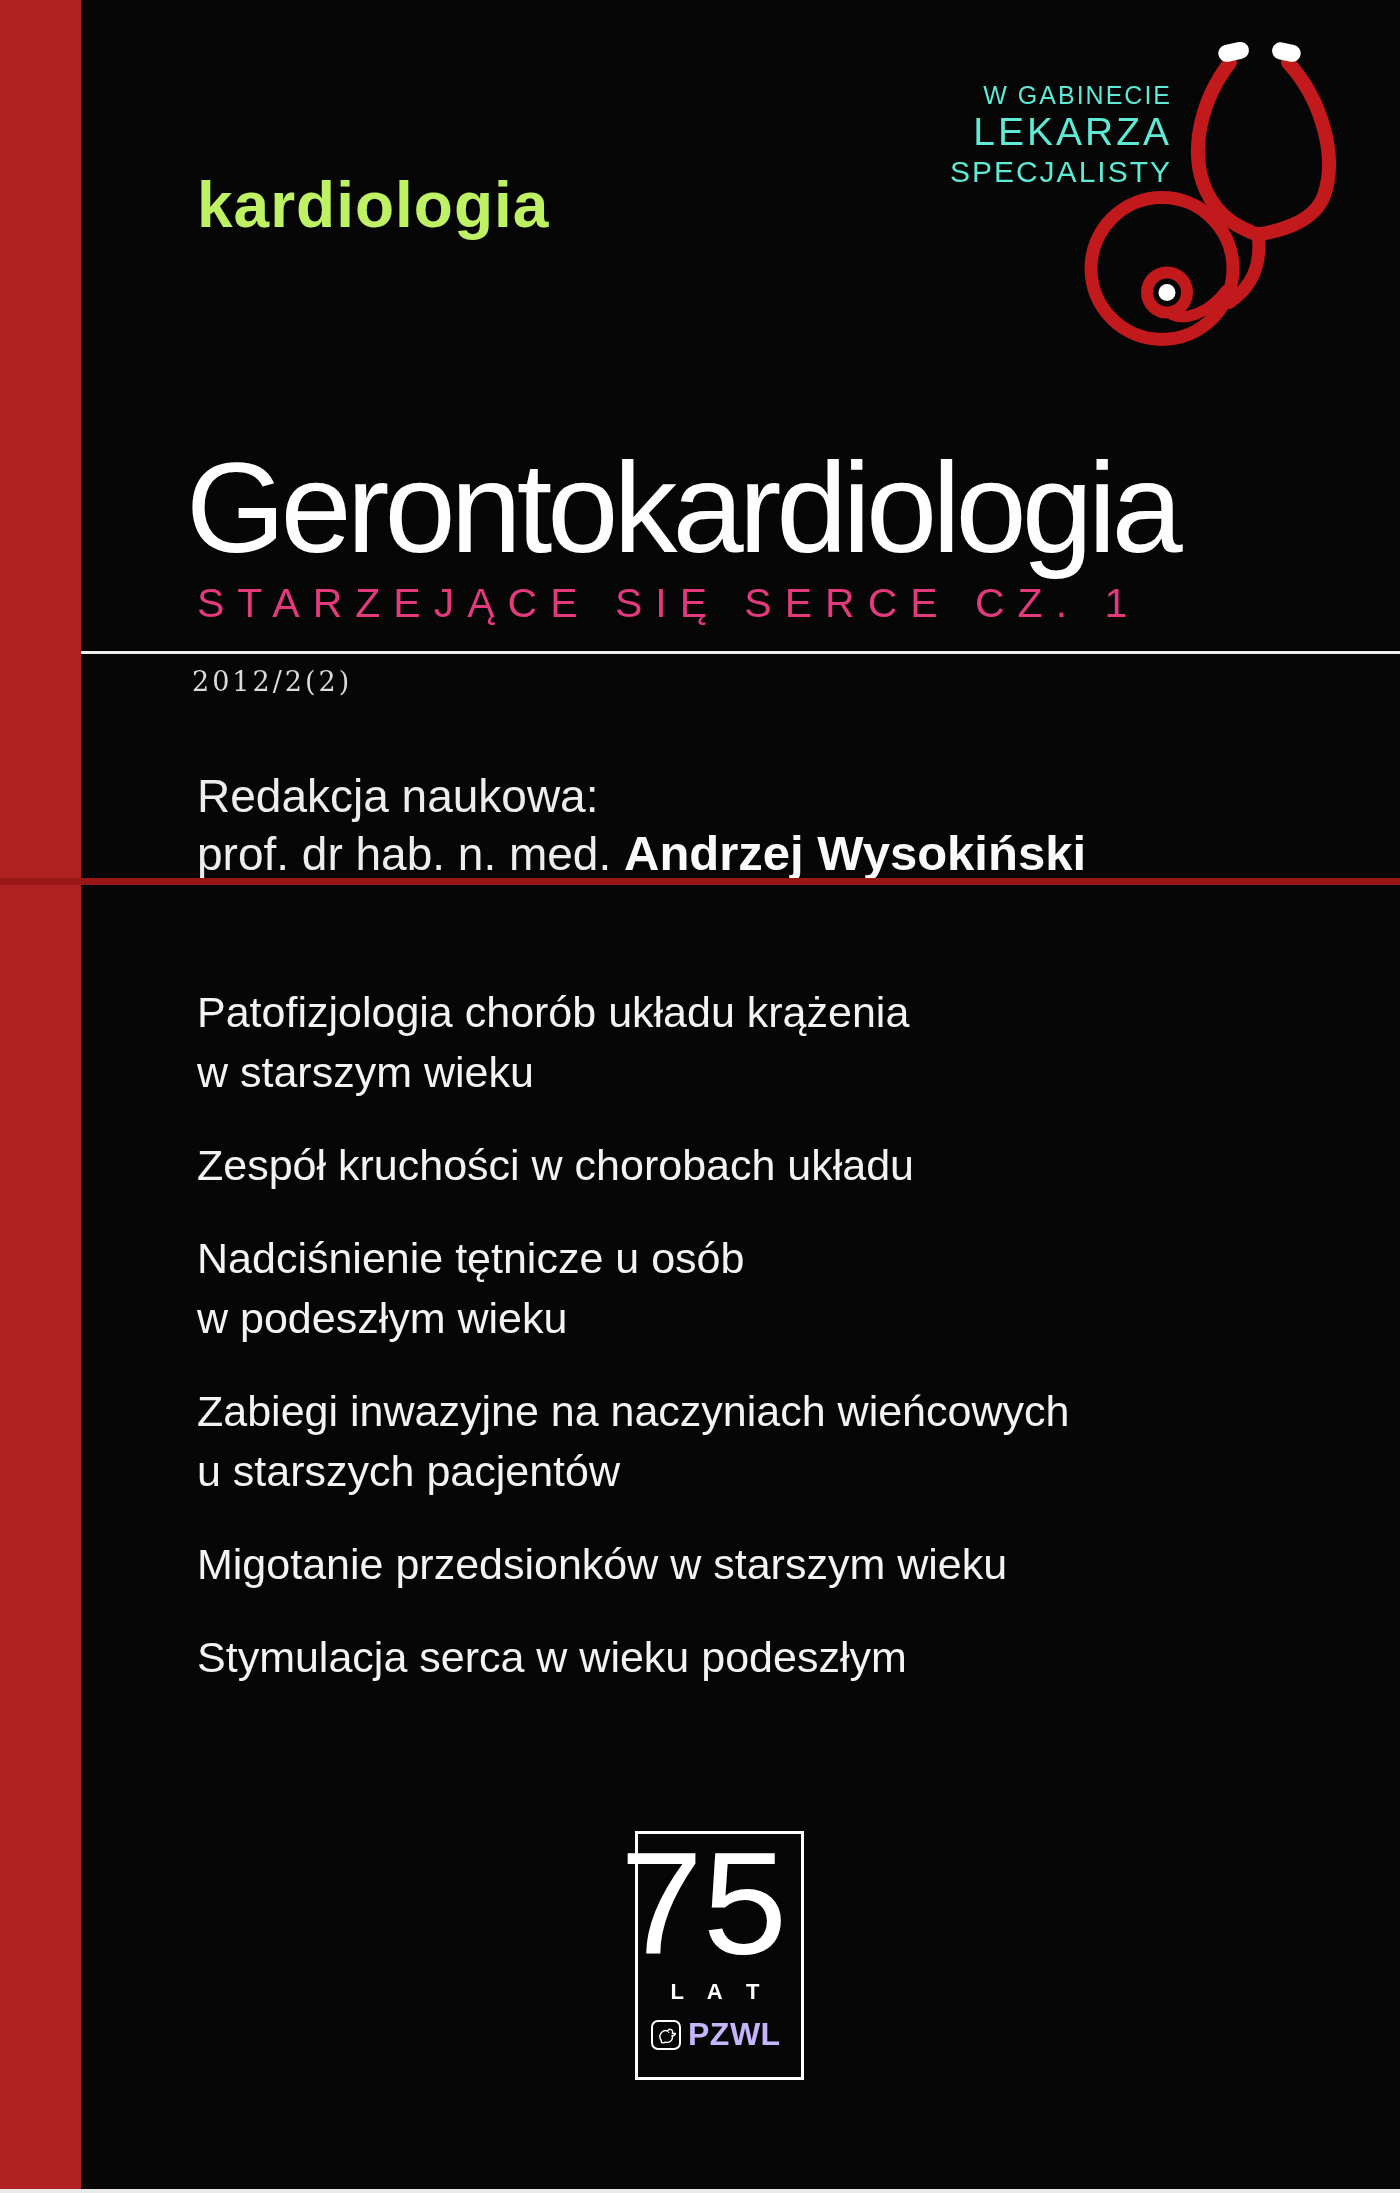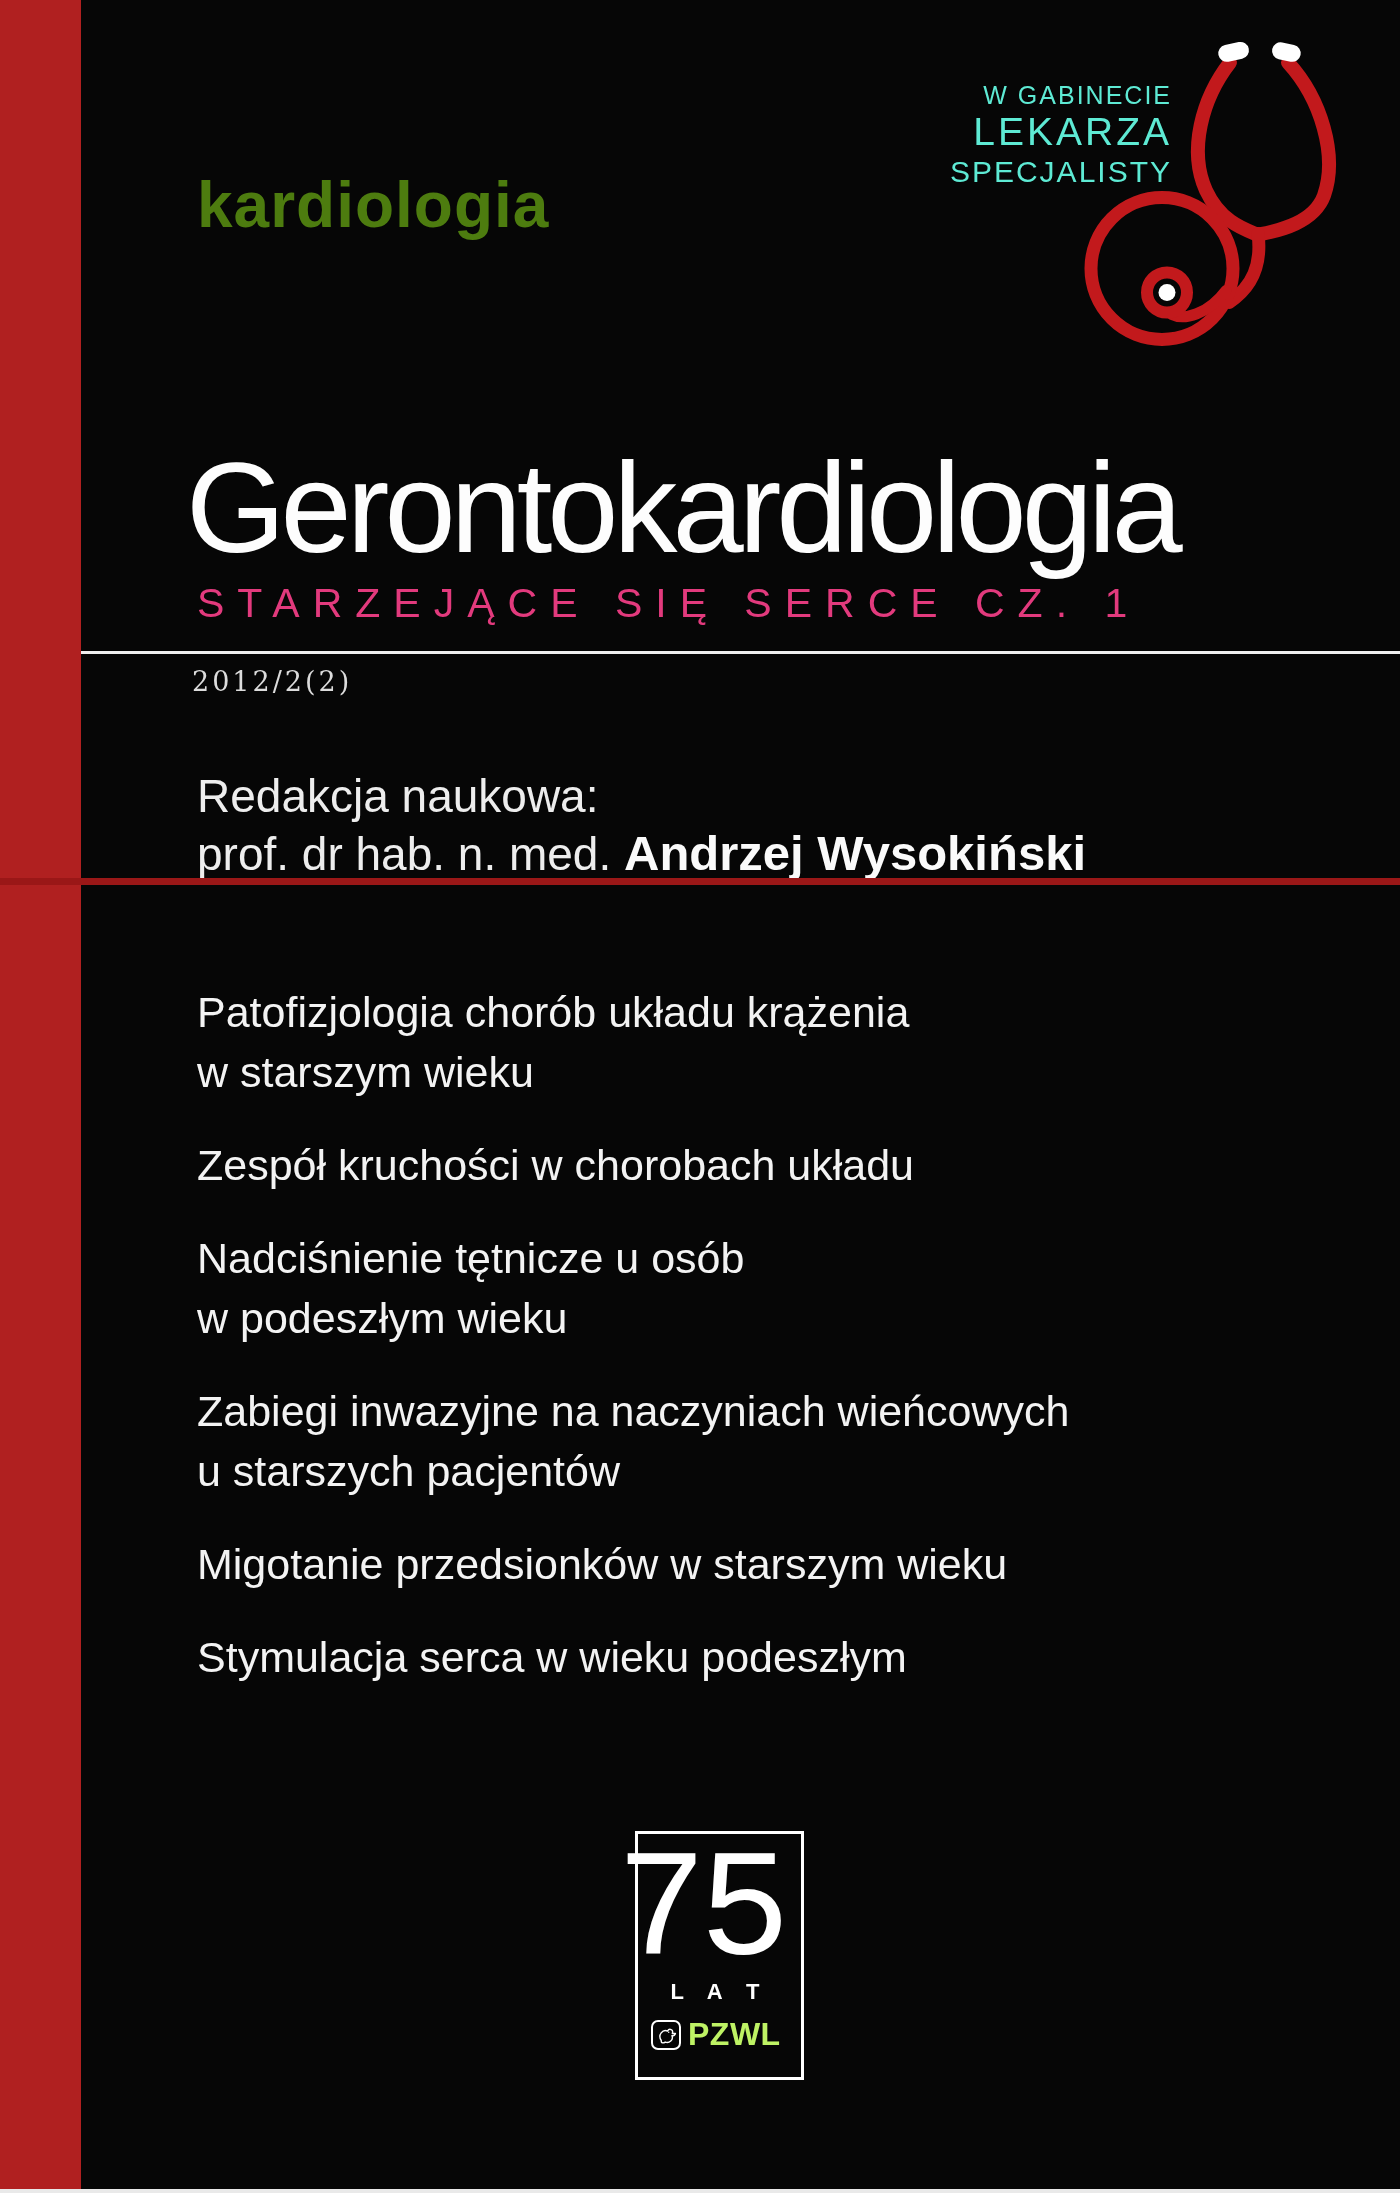--- a/index.html
+++ b/index.html
@@ -4,21 +4,21 @@
 <style>
   html,body{margin:0;padding:0;background:#050505;}
   .page{
     position:relative; width:1400px; height:2193px; overflow:hidden;
     background:#060606; font-family:"Liberation Sans", sans-serif; color:#f2f2f2;
   }
   .abs{position:absolute;}
   
   .stripe{left:0;top:0;width:81px;height:2193px;background:var(--accent,#b02020);}
   
-  .brand{left:197px;top:168px;font-size:64px;font-weight:700;letter-spacing:1px;color:#4d7c0f;}
+  .brand{left:197px;top:168px;font-size:64px;font-weight:700;letter-spacing:1px;color:#bef264;}
   
   .imprint{top:80px;right:228px;text-align:right;font-weight:300;color:#5eead4;}
   .imprint .l1{font-size:25px;letter-spacing:2px;line-height:30px;}
   .imprint .l2{font-size:39px;letter-spacing:3px;line-height:44px;}
   .imprint .l3{font-size:30px;letter-spacing:2px;line-height:36px;}
   .steth{left:1080px;top:26px;width:265px;height:340px;}
   
   .title{left:186px;top:434px;font-size:128px;font-weight:200;letter-spacing:-5px;color:#fdfdfd;white-space:nowrap;}
   .subtitle{left:197px;top:580px;font-size:41px;font-weight:500;letter-spacing:13px;color:var(--pink,#e23a7d);white-space:nowrap;}
   .rule-white{left:81px;top:651px;width:1319px;height:3px;background:#efefef;}
@@ -35,21 +35,21 @@
   .toc .line{font-size:43px;line-height:60px;font-weight:300;color:#f3f3f3;white-space:nowrap;}
   
   .frame{left:635px;top:1831px;width:163px;height:243px;border:3px solid #ffffff;}
   .years{left:616px;top:1834px;font-family:Liberation Mono, monospace;font-size:152px;font-weight:400;
          letter-spacing:-8px;color:#ffffff;line-height:160px;}
   .lat{left:638px;top:1979px;width:163px;text-align:center;font-size:22px;font-weight:700;
        letter-spacing:9px;color:#ffffff;}
   .pubrow{left:651px;top:2016px;display:flex;align-items:center;gap:7px;}
   .henbox{width:30px;height:30px;border:2.5px solid #fff;border-radius:7px;display:flex;
           align-items:center;justify-content:center;box-sizing:border-box;}
-  .pubname{font-size:32px;font-weight:700;color:#bef264;letter-spacing:0.5px;}
+  .pubname{font-size:32px;font-weight:700;color:#c4b5fd;letter-spacing:0.5px;}
   .rule-bottom{left:0;top:2189px;width:1400px;height:4px;background:#e9e9e9;}
 </style>
 </head>
 <body>
 
 <div class="page">
 
   <div class="abs stripe"></div>
 
   <div class="abs brand">kardiologia</div>

